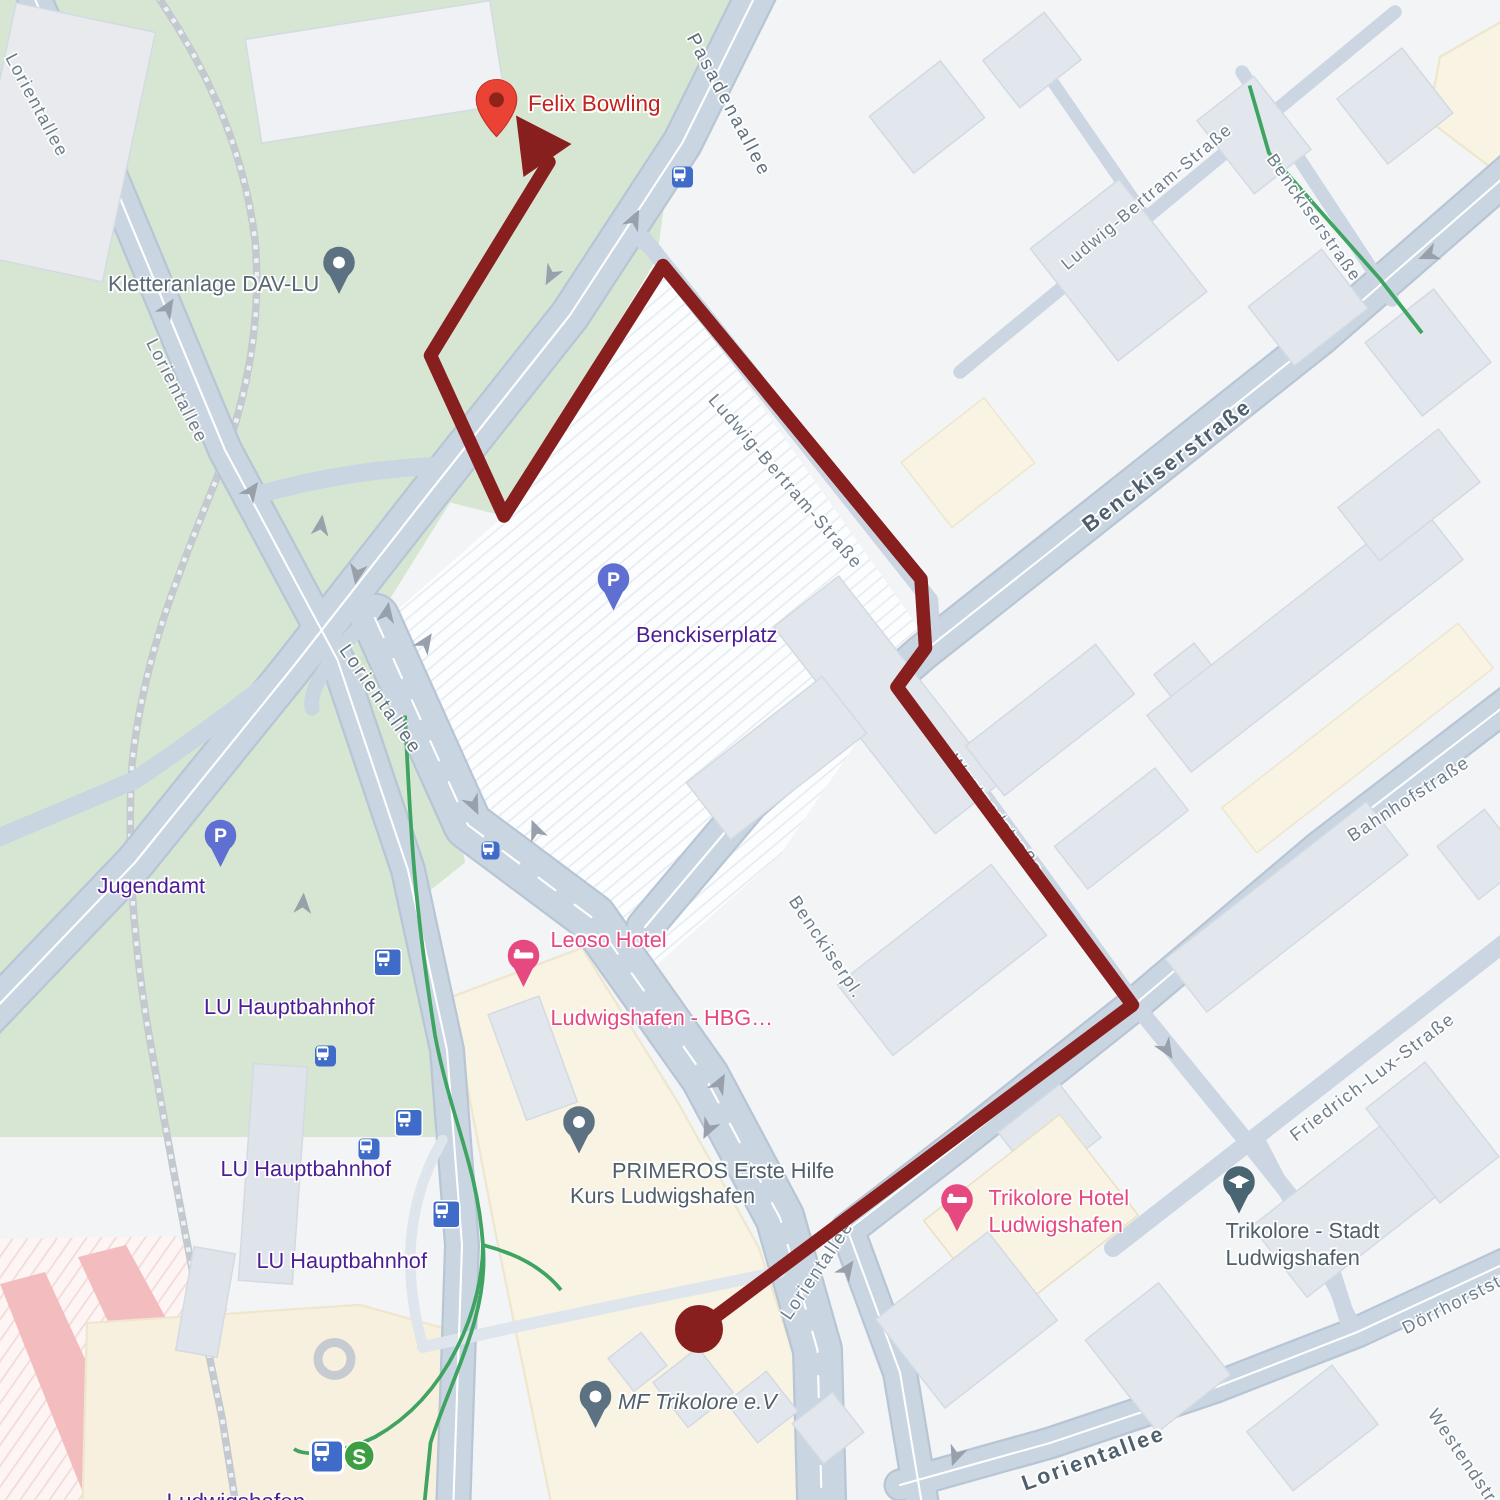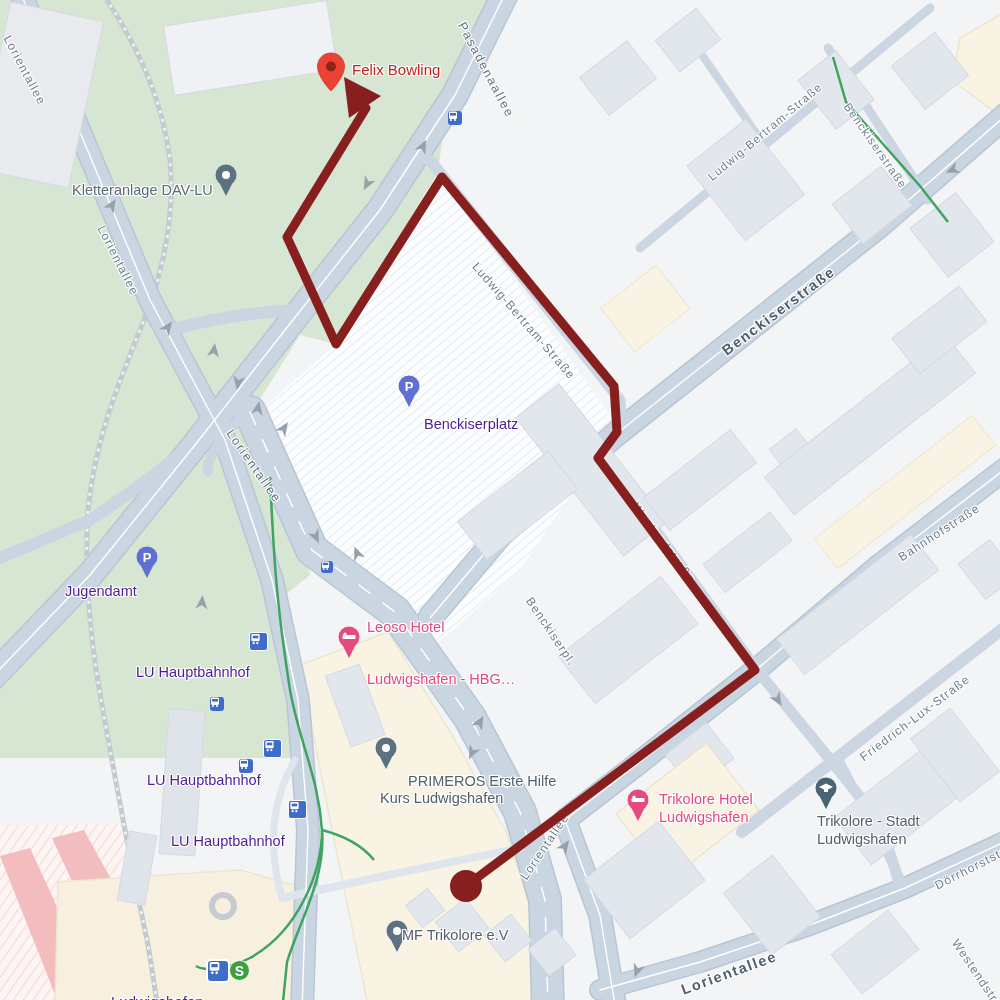--- a/index.html
+++ b/index.html
@@ -337,21 +337,21 @@
         <rect x="11" y="13" width="4" height="3" fill="#fff"></rect>
     </svg>
     <div class="lbl poi gray" style="left:817px;top:813px;">Trikolore - Stadt</div>
     <div class="lbl poi gray" style="left:817px;top:831px;">Ludwigshafen</div>
 
     <svg class="pin" style="left:384px;top:919px;" width="26" height="34" viewBox="0 0 26 34">
       <circle cx="13" cy="12" r="10.5" fill="#5c7182"></circle>
       <path d="M13,33 L6,19 A10.5,10.5 0 0 0 20,19 Z" fill="#5c7182"></path>
       <circle cx="13" cy="12" r="4" fill="#fff"></circle>
     </svg>
-    <div class="lbl poi gray" style="left:402px;top:927px;">MF Trikolore e.V</div>
+    <div class="lbl poi gray" style="left:412px;top:927px;font-style:italic;">MF Trikolore e.V</div>
 
     <div class="lbl poi blue" style="left:111px;top:961px;font-size:15px;">Ludwigshafen</div>
     <div class="ticon" style="left:206px;top:959px;width:20px;height:20px;background:var(--transit-blue);border:2px solid #fff;border-radius:5px;">
       <svg width="13" height="14" viewBox="0 0 12 13">
           <rect x="1.5" y="1" width="9" height="8" rx="1.5" fill="#fff"></rect>
           <rect x="3" y="2.8" width="6" height="3" fill="#3f6bc9"></rect>
           <circle cx="4" cy="11" r="1.2" fill="#fff"></circle>
           <circle cx="8" cy="11" r="1.2" fill="#fff"></circle>
         </svg>
     </div>

